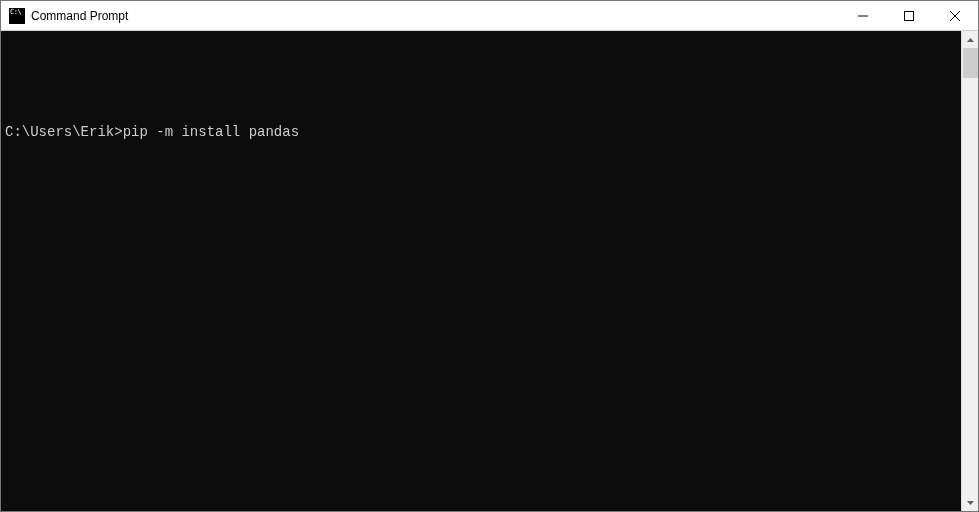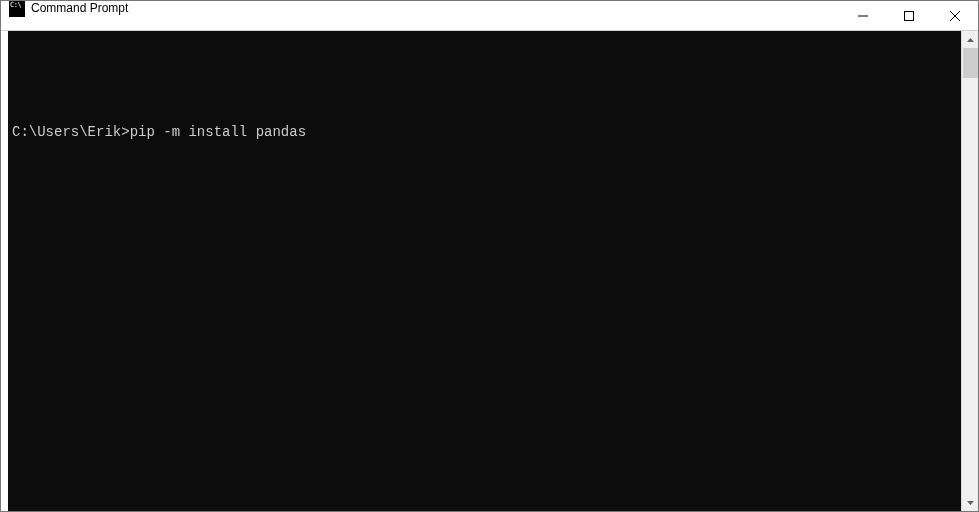--- a/index.html
+++ b/index.html
@@ -19,20 +19,21 @@
       height: 512px;
       border: 1px solid #777;
       background: #fff;
       display: flex;
       flex-direction: column;
     }
     .titlebar {
       height: 30px;
       background: #ffffff;
       display: flex;
+      align-items: center;
       border-bottom: 1px solid #d0d0d0;
       user-select: none;
     }
     .titlebar-icon {
       width: 16px;
       height: 16px;
       margin-left: 8px;
       margin-right: 6px;
       background: #000;
       position: relative;
@@ -69,21 +70,20 @@
       justify-content: center;
       color: #000;
     }
     .ctrl-btn svg {
       display: block;
     }
     .content-wrap {
       flex: 1 1 auto;
       display: flex;
       min-height: 0;
-      padding-left: 7px;
     }
     .console {
       flex: 1 1 auto;
       background: #0c0c0c;
       color: #cccccc;
       font-family: Consolas, "Courier New", monospace;
       font-size: 14px;
       padding: 2px 4px;
       line-height: 18px;
       white-space: pre;

